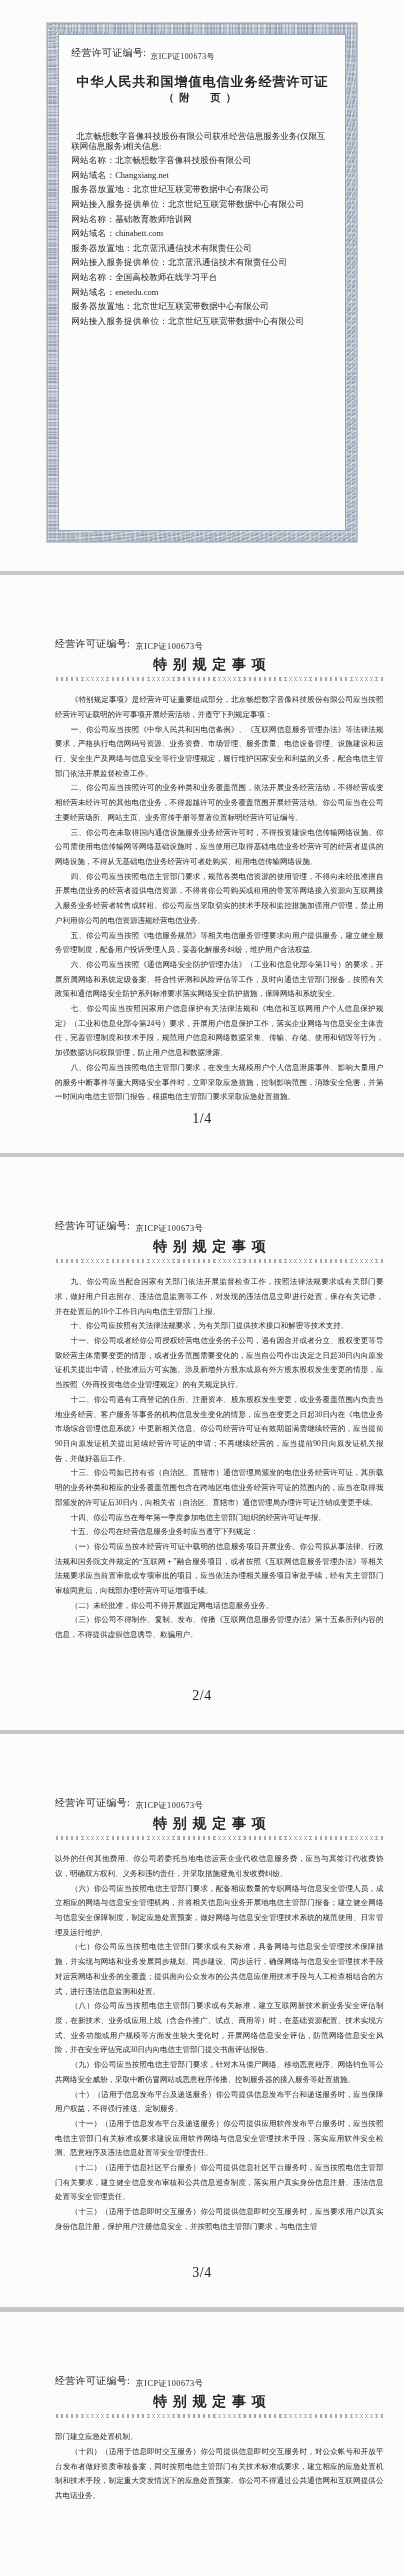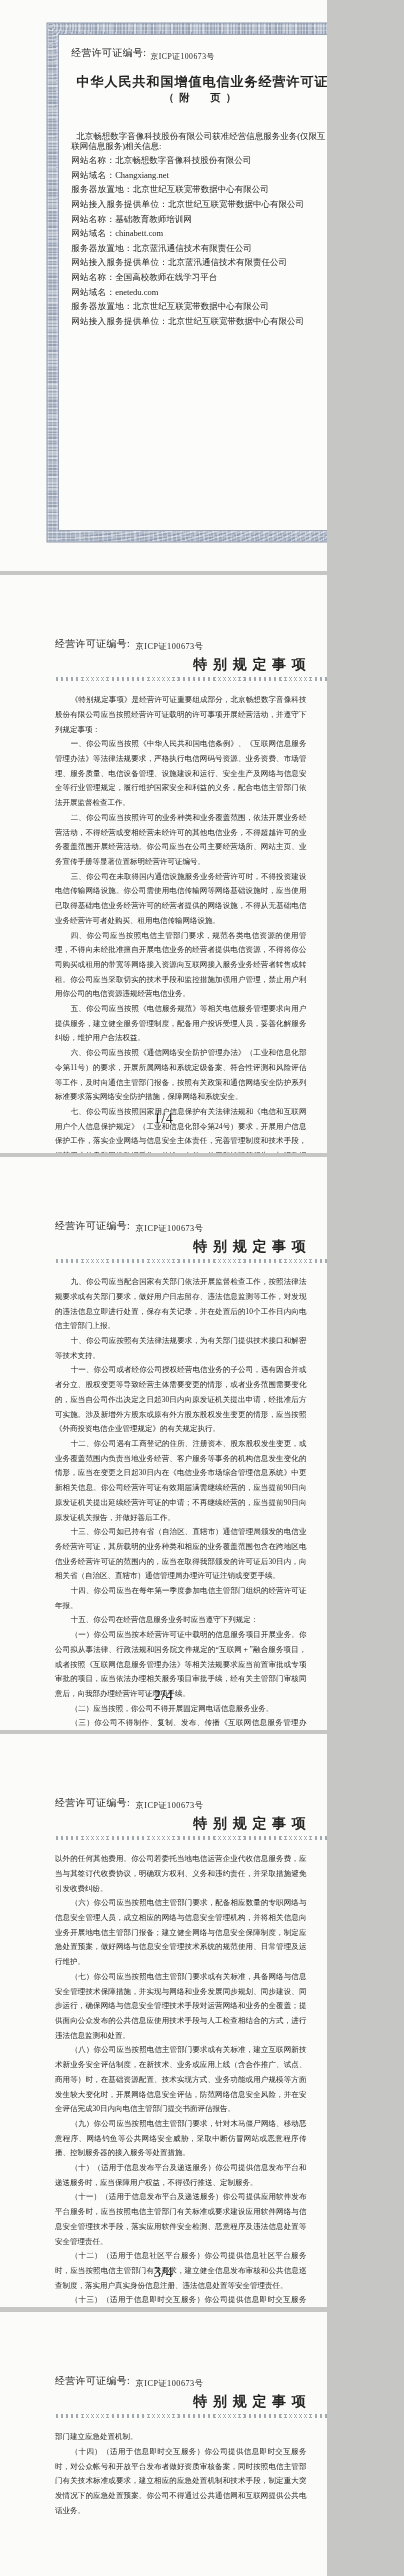--- a/index.html
+++ b/index.html
@@ -3,21 +3,21 @@
 <meta charset="utf-8">
 <style>
   html,body { margin:0; padding:0; background:#b9b9b7; }
   #canvas {
     position:relative; width:405px; height:2873px; margin:0 auto;
     background:#c6c6c4;
     font-family:"Liberation Serif","DejaVu Serif",serif;
     color:#242424;
   }
   .sheet {
-    position:absolute; left:0; width:327px; background:#fbfbfa; overflow:hidden;
+    position:absolute; left:0; width:404px; background:#fbfbfa; overflow:hidden;
   }
   #p1 { top:0;    height:571px; }
   #p2 { top:575px; height:578px; }
   #p3 { top:1157px; height:573px; }
   #p4 { top:1734px; height:573px; }
   #p5 { top:2312px; height:562px; }
 
   
   .frame {
     position:absolute; left:47px; top:23px; width:310px; height:519px;
@@ -40,21 +40,21 @@
   .cert-sub   { font-size:10.3px; font-weight:bold; text-align:center; letter-spacing:5.2px; margin-top:0; }
   .cert-body  { margin-top:26px; font-size:8.5px; line-height:10px; }
   .cert-intro { margin:0 0 3.1px 0; text-indent:0.6em; }
   .entry { margin:4.6px 0; }
   .entry .lab { letter-spacing:0.3px; }
 
   
   .prov-head { margin:63px 20.6px 0 55px; display:flex; align-items:flex-start; }
   .prov-lic-label { font-size:9.8px; letter-spacing:0.5px; white-space:nowrap; }
   .prov-lic-no { font-size:8.2px; margin:2.6px 0 0 5.2px; letter-spacing:0.5px; white-space:nowrap; }
-  .prov-title { text-align:right; font-size:14px; font-weight:bold; letter-spacing:5.7px; margin:4.1px 15.5px 3.1px 0;padding-left:36px; }
+  .prov-title { text-align:center; font-size:14px; font-weight:bold; letter-spacing:5.7px; margin:4.1px 15.5px 3.1px 0;padding-left:36px; }
   .zigzag {
     height:4.1px; width:329px; margin-left:55px;
     background:
       repeating-linear-gradient(115deg, transparent 0 2.1px, #97a0a6 2.1px 3.1px, transparent 3.1px 4.6px),
       repeating-linear-gradient(65deg,  transparent 0 2.1px, #8f989e 2.1px 3.1px, transparent 3.1px 4.6px);
     opacity:.85;
   }
   .prov-body {
     padding:12.4px 20.6px 0 55px;
     font-size:7.5px; line-height:14.7px; text-align:justify;
@@ -145,21 +145,21 @@
     <div class="prov-body">
 
     <p>九、你公司应当配合国家有关部门依法开展监督检查工作，按照法律法规要求或有关部门要求，做好用户日志留存、违法信息监测等工作，对发现的违法信息立即进行处置，保存有关记录，并在处置后的10个工作日内向电信主管部门上报。</p>
         <p>十、你公司应按照有关法律法规要求，为有关部门提供技术接口和解密等技术支持。</p>
         <p>十一、你公司或者经你公司授权经营电信业务的子公司，遇有因合并或者分立、股权变更等导致经营主体需要变更的情形，或者业务范围需要变化的，应当自公司作出决定之日起30日内向原发证机关提出申请，经批准后方可实施。涉及新增外方股东或原有外方股东股权发生变更的情形，应当按照《外商投资电信企业管理规定》的有关规定执行。</p>
         <p>十二、你公司遇有工商登记的住所、注册资本、股东股权发生变更，或业务覆盖范围内负责当地业务经营、客户服务等事务的机构信息发生变化的情形，应当在变更之日起30日内在《电信业务市场综合管理信息系统》中更新相关信息。你公司经营许可证有效期届满需继续经营的，应当提前90日向原发证机关提出延续经营许可证的申请；不再继续经营的，应当提前90日向原发证机关报告，并做好善后工作。</p>
         <p>十三、你公司如已持有省（自治区、直辖市）通信管理局颁发的电信业务经营许可证，其所载明的业务种类和相应的业务覆盖范围包含在跨地区电信业务经营许可证的范围内的，应当在取得我部颁发的许可证后30日内，向相关省（自治区、直辖市）通信管理局办理许可证注销或变更手续。</p>
         <p>十四、你公司应当在每年第一季度参加电信主管部门组织的经营许可证年报。</p>
         <p>十五、你公司在经营信息服务业务时应当遵守下列规定：</p>
         <p>（一）你公司应当按本经营许可证中载明的信息服务项目开展业务。你公司拟从事法律、行政法规和国务院文件规定的“互联网＋”融合服务项目，或者按照《互联网信息服务管理办法》等相关法规要求应当前置审批或专项审批的项目，应当依法办理相关服务项目审批手续，经有关主管部门审核同意后，向我部办理经营许可证增项手续。</p>
-        <p>（二）应当按照，你公司不得开展固定网电话信息服务业务。</p>
+        <p>（二）未经批准，你公司不得开展固定网电话信息服务业务。</p>
         <p>（三）你公司不得制作、复制、发布、传播《互联网信息服务管理办法》第十五条所列内容的信息，不得提供虚假信息诱导、欺骗用户。</p>
       </div>
     <div class="page-no">2/4</div>
   </section>
 
   <section class="sheet" id="p4">
     <div class="prov-head">
       <span class="prov-lic-label">经营许可证编号:</span>
       <span class="prov-lic-no">京ICP证100673号</span>
     </div>

